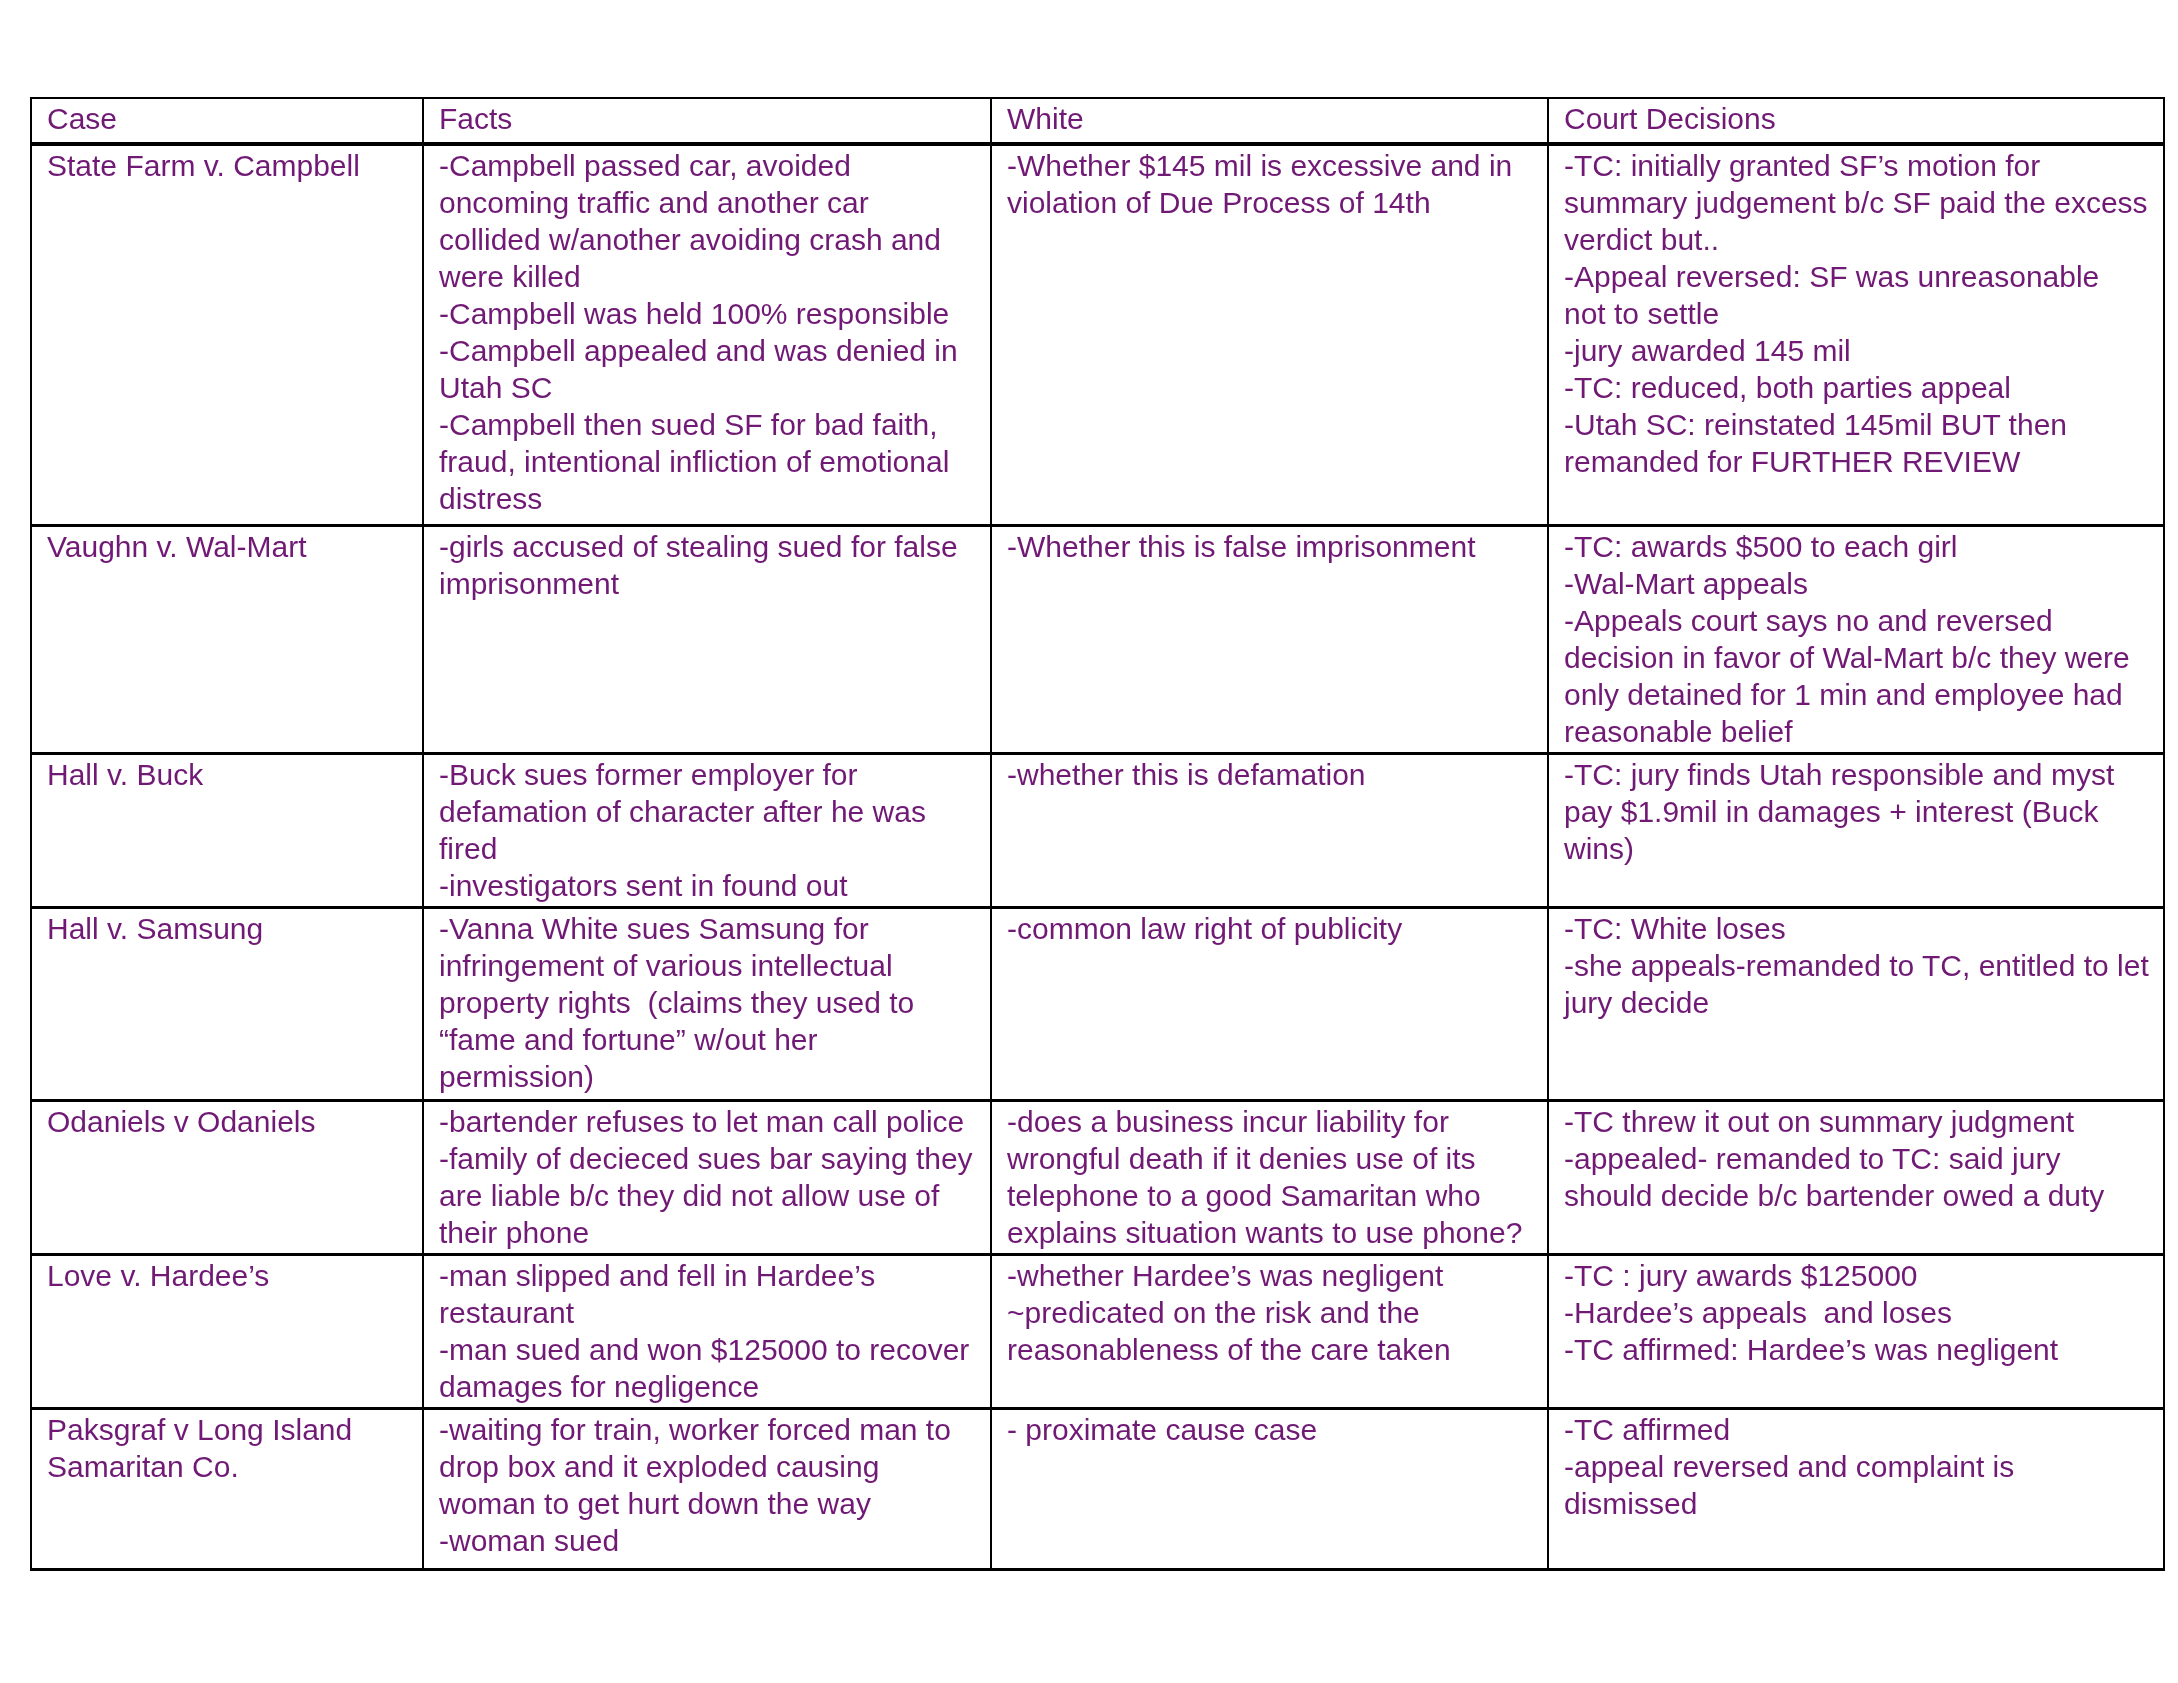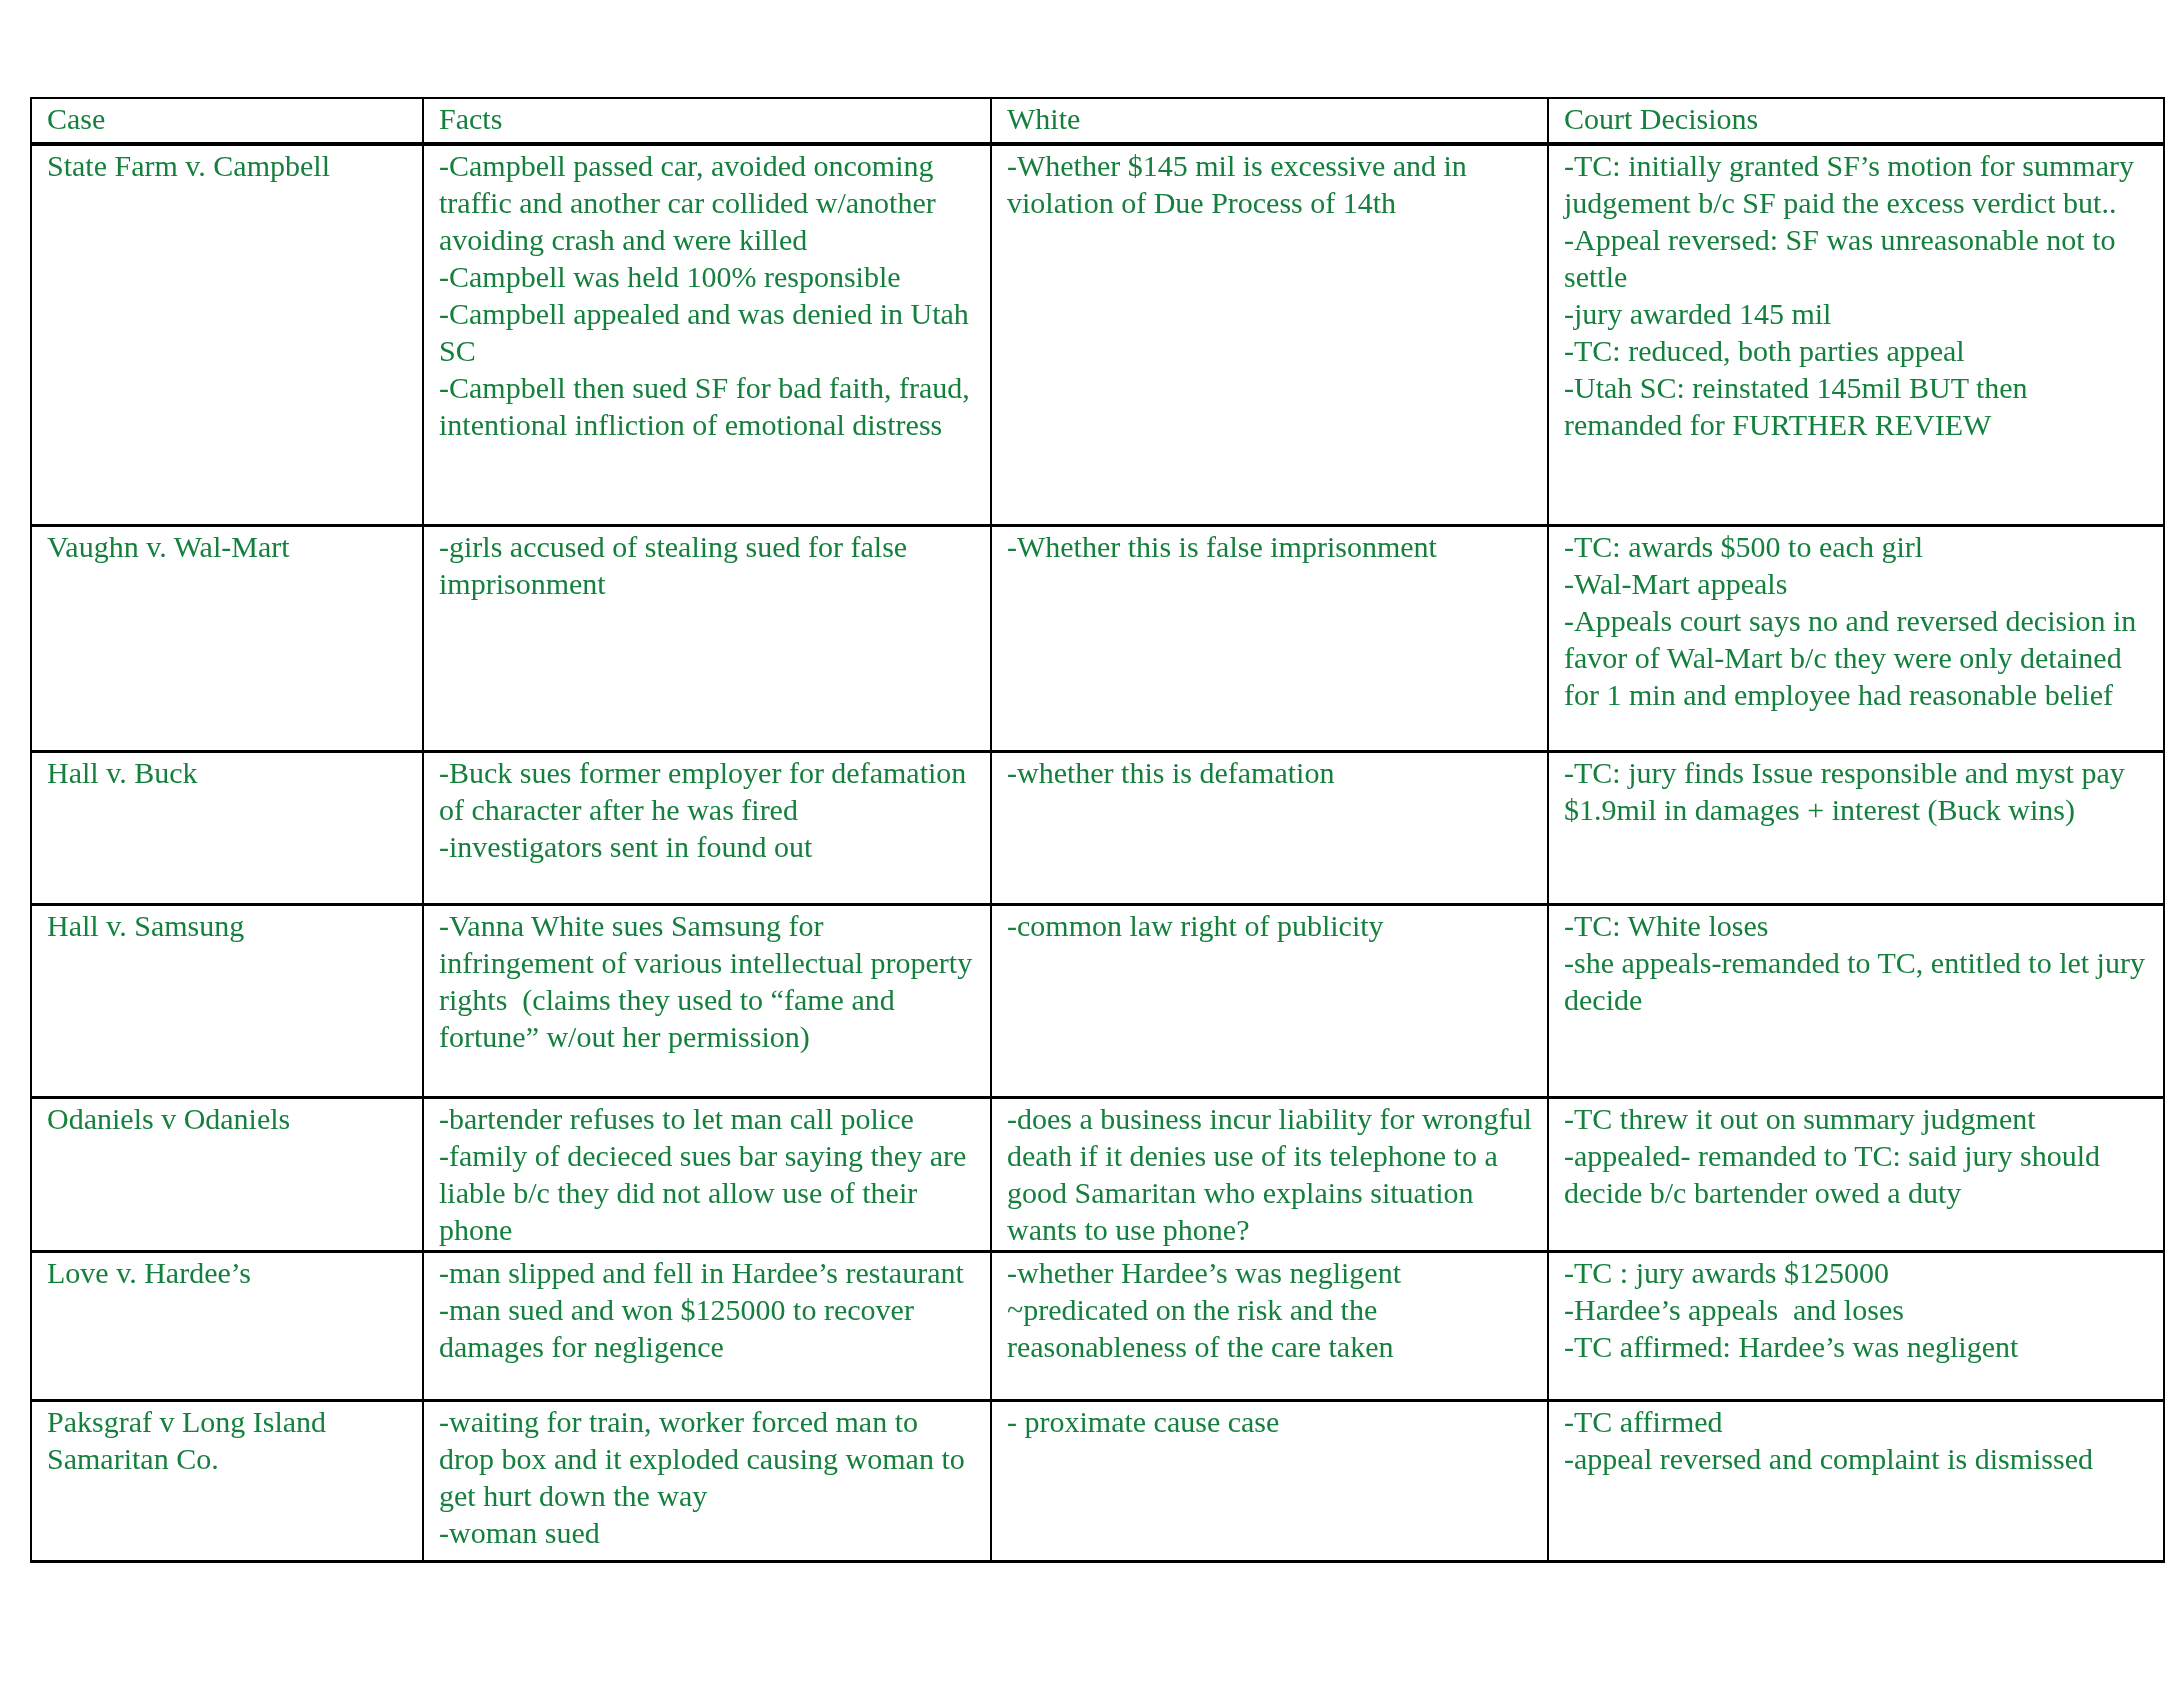--- a/index.html
+++ b/index.html
@@ -5,22 +5,22 @@
   html, body {
     margin: 0;
     padding: 0;
     background: #ffffff;
   }
   .page {
     position: relative;
     width: 2178px;
     height: 1683px;
     background: #ffffff;
-    color: #15803d;
-    font-family: Liberation Serif, serif;
+    color: #701a75;
+    font-family: Liberation Sans, sans-serif;
   }
   table.cases-table {
     position: absolute;
     left: 30px;
     top: 97px;
     width: 2134px;
     border-collapse: collapse;
     table-layout: fixed;
     border: 2px solid #000;
   }
@@ -91,21 +91,21 @@
         <td>-Whether this is false imprisonment</td>
         <td>-TC: awards $500 to each girl
 -Wal-Mart appeals
 -Appeals court says no and reversed decision in favor of Wal-Mart b/c they were only detained for 1 min and employee had reasonable belief</td>
       </tr>
       <tr class="r3">
         <td>Hall v. Buck</td>
         <td>-Buck sues former employer for defamation of character after he was fired
 -investigators sent in found out</td>
         <td>-whether this is defamation</td>
-        <td>-TC: jury finds Issue responsible and myst pay $1.9mil in damages + interest (Buck wins)</td>
+        <td>-TC: jury finds Utah responsible and myst pay $1.9mil in damages + interest (Buck wins)</td>
       </tr>
       <tr class="r4">
         <td>Hall v. Samsung</td>
         <td>-Vanna White sues Samsung for infringement of various intellectual property rights  (claims they used to “fame and fortune” w/out her permission)</td>
         <td>-common law right of publicity</td>
         <td>-TC: White loses
 -she appeals-remanded to TC, entitled to let jury decide</td>
       </tr>
       <tr class="r5">
         <td>Odaniels v Odaniels</td>

